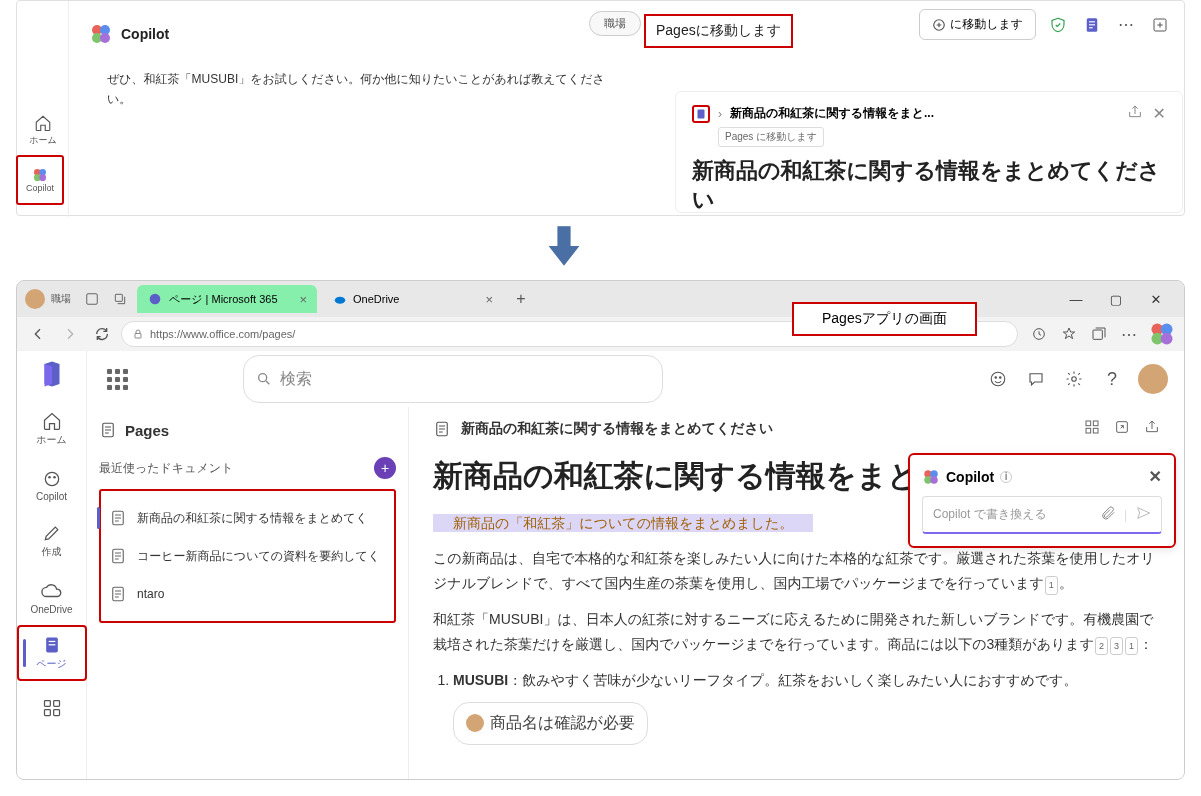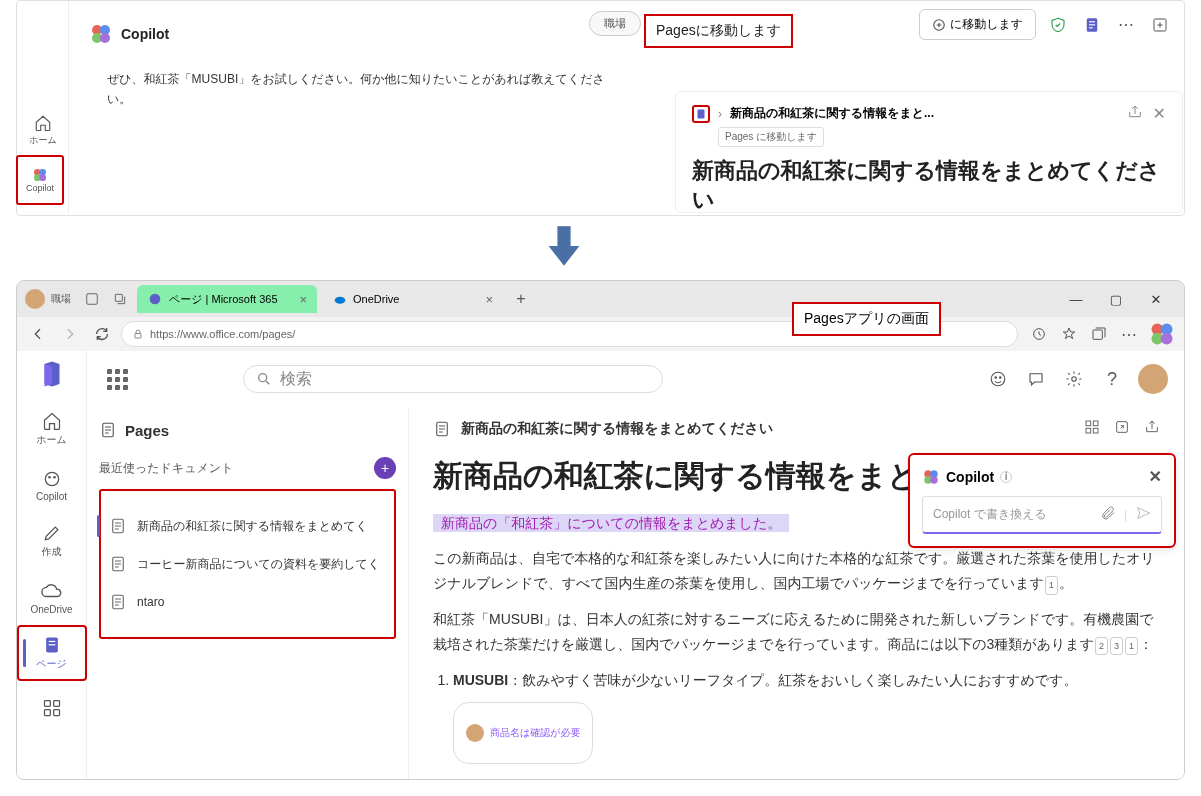--- a/index.html
+++ b/index.html
@@ -43,54 +43,54 @@
 .br-tab .tx{color:#666;margin-left:auto;font-size:13px}
 .br-tab-add{width:24px;height:24px;display:flex;align-items:center;justify-content:center;color:#555;font-size:16px}
 .br-wincontrols{margin-left:auto;display:flex;gap:0}
 .br-winbtn{width:40px;height:36px;display:flex;align-items:center;justify-content:center;color:#333;font-size:13px}
 .br-addr{height:34px;display:flex;align-items:center;background:#f3f3f3;padding:0 8px;gap:6px}
 .br-nav{width:26px;height:26px;display:flex;align-items:center;justify-content:center;color:#555}
 .br-url{flex:1;background:#fff;border:1px solid #ddd;border-radius:16px;height:26px;display:flex;align-items:center;padding:0 10px;font-size:11px;color:#666;gap:6px}
 .br-addr-act{display:flex;gap:0;align-items:center}
 .br-a-ic{width:30px;height:26px;display:flex;align-items:center;justify-content:center;color:#555}
 .br-copilot-btn{width:28px;height:28px;border-radius:50%;margin-left:4px}
-.pages-annot{position:absolute;left:792px;top:302px;border:2px solid #c00;padding:6px 10px;font-size:14px;background:#fff;z-index:5}
+.pages-annot{position:absolute;left:792px;top:302px;border:2px solid #c00;padding:6px 28px;font-size:14px;background:#fff;z-index:5}
 .m365{position:absolute;left:0;top:70px;right:0;bottom:0;background:#fff;display:flex}
 .m365-rail{width:70px;border-right:1px solid #eee;display:flex;flex-direction:column;align-items:center;padding-top:8px}
 .m365-logo{width:30px;height:30px;margin-bottom:12px}
 .rail-item{width:70px;height:56px;display:flex;flex-direction:column;align-items:center;justify-content:center;font-size:10px;color:#555;position:relative}
 .rail-item.active{color:#5b5fc7}
 .rail-item.active::before{content:"";position:absolute;left:4px;top:12px;bottom:12px;width:3px;background:#5b5fc7;border-radius:2px}
 .rail-item svg{margin-bottom:2px}
 .rail-hi{border:2px solid #c00;border-radius:4px}
 .m365-top{position:absolute;left:70px;top:0;right:0;height:56px;display:flex;align-items:center;padding:0 16px;gap:12px}
 .waffle{width:28px;height:28px;display:grid;grid-template-columns:repeat(3,5px);grid-template-rows:repeat(3,5px);gap:3px;place-content:center}
 .waffle span{background:#666;border-radius:1px}
-.search-box{flex:0 0 420px;height:28px;border:1px solid #ddd;border-radius:16px;display:flex;align-items:center;padding:0 12px;gap:8px;color:#888;margin-left:100px}
+.search-box{flex:0 0 420px;height:48px;border:1px solid #ddd;border-radius:16px;display:flex;align-items:center;padding:0 12px;gap:8px;color:#888;margin-left:100px}
 .m365-top-act{margin-left:auto;display:flex;gap:14px;align-items:center;color:#555}
 .m365-top-act .ic{width:24px;height:24px;display:flex;align-items:center;justify-content:center}
 .avatar{width:30px;height:30px;border-radius:50%;background:#d4a574}
 .m365-left{width:322px;border-right:1px solid #eee;padding:14px 12px;margin-top:56px}
 .pages-hd{display:flex;align-items:center;gap:8px;font-size:15px;font-weight:600;color:#333;margin-bottom:18px}
 .recent-hd{display:flex;align-items:center;font-size:12px;color:#555;margin-bottom:10px}
 .plus-circ{margin-left:auto;width:22px;height:22px;border-radius:50%;background:#6b3fb5;color:#fff;display:flex;align-items:center;justify-content:center;font-size:14px}
-.doc-list{border:2px solid #c00;border-radius:3px;padding:16px 0}
+.doc-list{border:2px solid #c00;border-radius:3px;padding:8px 0}
 .doc-item{display:flex;align-items:center;gap:10px;padding:10px 8px;font-size:12px;color:#333;position:relative}
 .doc-item.active::before{content:"";position:absolute;left:-4px;top:8px;bottom:8px;width:3px;background:#5b5fc7;border-radius:2px}
 .doc-ic{width:18px;height:18px;color:#666;flex-shrink:0}
 .m365-main{flex:1;margin-top:56px;padding:12px 24px;position:relative;overflow:hidden}
 .main-hd{display:flex;align-items:center;gap:10px;font-size:14px;font-weight:600;color:#333}
 .main-hd-act{margin-left:auto;display:flex;gap:14px;color:#666}
 .main-title{font-size:30px;font-weight:700;color:#222;margin:18px 0 14px}
-.hl{background:#dcd6f7;color:#a21caf;padding:1px 8px}
+.hl{background:#dcd6f7;color:#a16207;padding:1px 20px}
 .body-p{font-size:14px;color:#333;line-height:1.8;margin-bottom:10px}
 .ref{display:inline-block;border:1px solid #ccc;border-radius:3px;font-size:9px;padding:0 3px;color:#666;margin:0 1px}
 .ol{font-size:14px;color:#333;line-height:1.9;padding-left:20px}
 .ol b{font-weight:700}
-.chip{display:inline-flex;align-items:center;gap:6px;border:1px solid #ddd;border-radius:16px;padding:21px 12px;font-size:10px;color:#8b5cf6;margin-top:8px;margin-left:20px}
+.chip{display:inline-flex;align-items:center;gap:6px;border:1px solid #ddd;border-radius:16px;padding:10px 12px;font-size:16px;color:#404040;margin-top:8px;margin-left:20px}
 .chip-av{width:18px;height:18px;border-radius:50%;background:#d4a574}
 .copilot-panel{position:absolute;right:8px;top:46px;width:268px;border:2px solid #c00;border-radius:6px;background:#fff;padding:12px;box-shadow:0 2px 8px rgba(0,0,0,.1)}
 .cp-hd{display:flex;align-items:center;gap:6px;font-size:14px;font-weight:600;margin-bottom:10px}
 .cp-hd .close{margin-left:auto;font-size:16px;color:#555}
 .cp-hd .info{font-size:10px;color:#888;border:1px solid #ccc;border-radius:50%;width:12px;height:12px;display:flex;align-items:center;justify-content:center}
 .cp-input{border:1px solid #ddd;border-bottom:2px solid #7b68ee;border-radius:4px;padding:8px 10px;display:flex;align-items:center;font-size:12px;color:#999;gap:8px}
 .cp-input .attach{margin-left:auto;color:#888}
 .cp-input .send{color:#bbb}
 .cp-input .divider{color:#ddd}
 .copilot-glyph{width:18px;height:18px}

